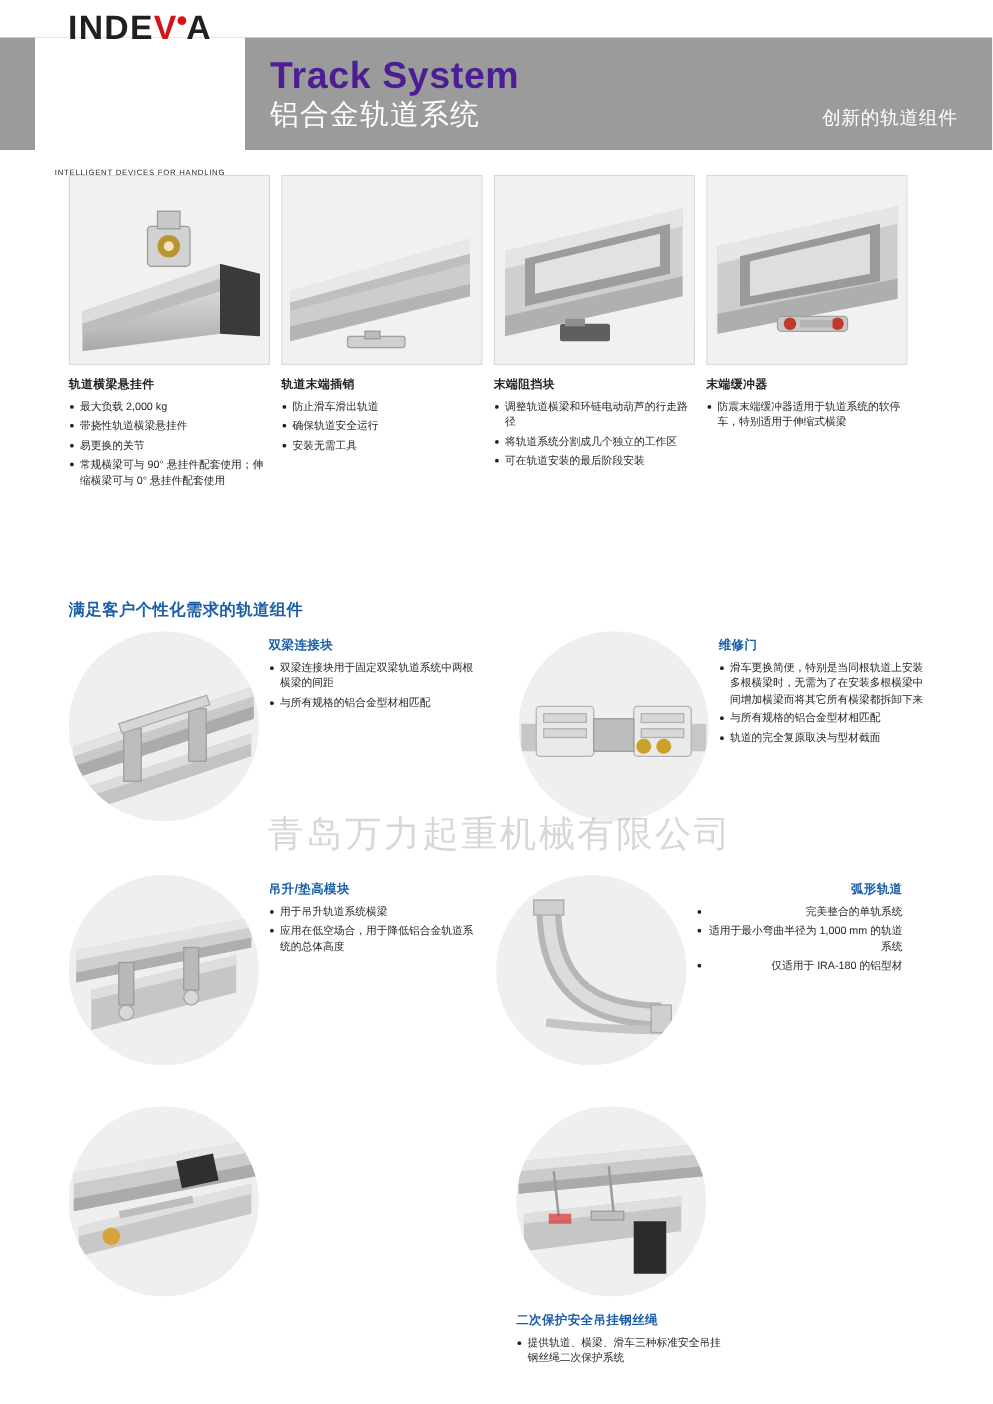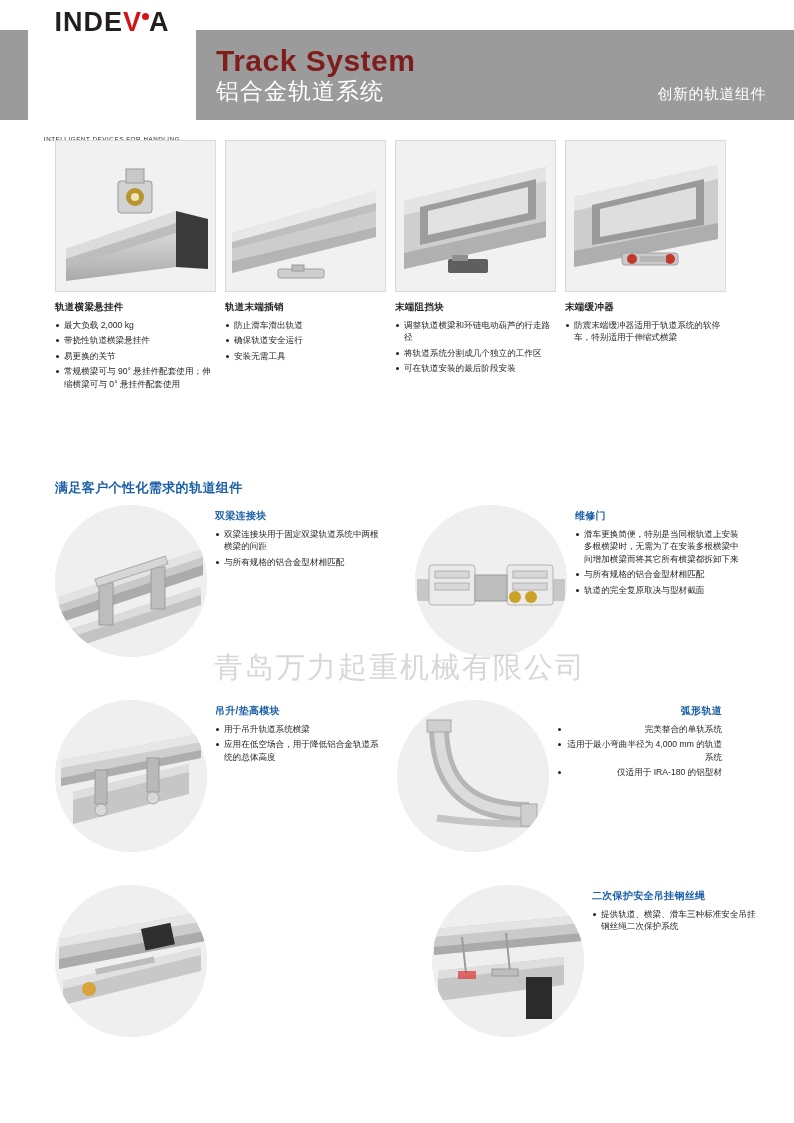--- a/index.html
+++ b/index.html
@@ -71,21 +71,21 @@
     color: #231f20;
     white-space: nowrap;
   }
   .header-titles {
     padding-left: 20px;
     display: flex;
     flex-direction: column;
     justify-content: center;
   }
   .title-en {
-    color: #7f1d1d;
+    color: #4c1d95;
     font-size: 30px;
     font-weight: bold;
     letter-spacing: 0.5px;
     line-height: 1.1;
   }
   .title-cn {
     color: #ffffff;
     font-size: 23px;
     letter-spacing: 1px;
     line-height: 1.25;
@@ -392,21 +392,21 @@
         <path d="M42,26 C42,84 70,112 132,112" fill="none" stroke="#dcdcdc" stroke-width="10"></path>
         <path d="M40,118 C70,122 100,124 134,124" fill="none" stroke="#c5c5c5" stroke-width="7"></path>
         <rect x="30" y="20" width="24" height="12" fill="#cfcfcf" stroke="#a8a8a8"></rect>
         <rect x="124" y="104" width="16" height="22" fill="#cfcfcf" stroke="#a8a8a8"></rect>
       </svg>
     </div>
     <div class="mod-text">
       <div class="mod-title">弧形轨道</div>
       <ul class="bul">
         <li>完美整合的单轨系统</li>
-        <li>适用于最小弯曲半径为 4,000 mm 的轨道系统</li>
+        <li>适用于最小弯曲半径为 1,000 mm 的轨道系统</li>
         <li>仅适用于 IRA-180 的铝型材</li>
       </ul>
     </div>
   </div>
 
   <div class="mod" style="left:55px; top:885px;">
     <div class="circle">
       <svg width="152" height="152" viewBox="0 0 152 152">
         <rect width="152" height="152" fill="#efefef"></rect>
         <polygon points="4,54 150,26 150,56 4,84" fill="#cccccc"></polygon>
@@ -414,21 +414,21 @@
         <polygon points="4,74 150,46 150,56 4,84" fill="#ababab"></polygon>
         <polygon points="8,96 146,62 146,86 8,120" fill="#c8c8c8"></polygon>
         <polygon points="8,96 146,62 146,70 8,104" fill="#e0e0e0"></polygon>
         <rect x="86" y="44" width="30" height="22" transform="rotate(-12 86 44)" fill="#2f2f2f"></rect>
         <circle cx="34" cy="104" r="7" fill="#d8a33a"></circle>
         <rect x="40" y="84" width="60" height="6" transform="rotate(-12 40 84)" fill="#bdbdbd"></rect>
       </svg>
     </div>
   </div>
 
-  <div class="mod" style="left:432px; top:885px;">
+  <div class="mod" style="left:413px; top:885px;flex-direction:column;">
     <div class="circle">
       <svg width="152" height="152" viewBox="0 0 152 152">
         <rect width="152" height="152" fill="#efefef"></rect>
         <polygon points="2,44 150,30 150,56 2,70" fill="#cacaca"></polygon>
         <polygon points="2,44 150,30 150,38 2,52" fill="#e4e4e4"></polygon>
         <polygon points="2,62 150,48 150,56 2,70" fill="#aaaaaa"></polygon>
         <polygon points="6,86 132,72 132,100 6,116" fill="#c6c6c6"></polygon>
         <polygon points="6,86 132,72 132,80 6,94" fill="#dedede"></polygon>
         <rect x="94" y="92" width="26" height="42" fill="#2b2b2b"></rect>
         <path d="M30,52 L34,88" stroke="#9b9b9b" stroke-width="2" fill="none"></path>

